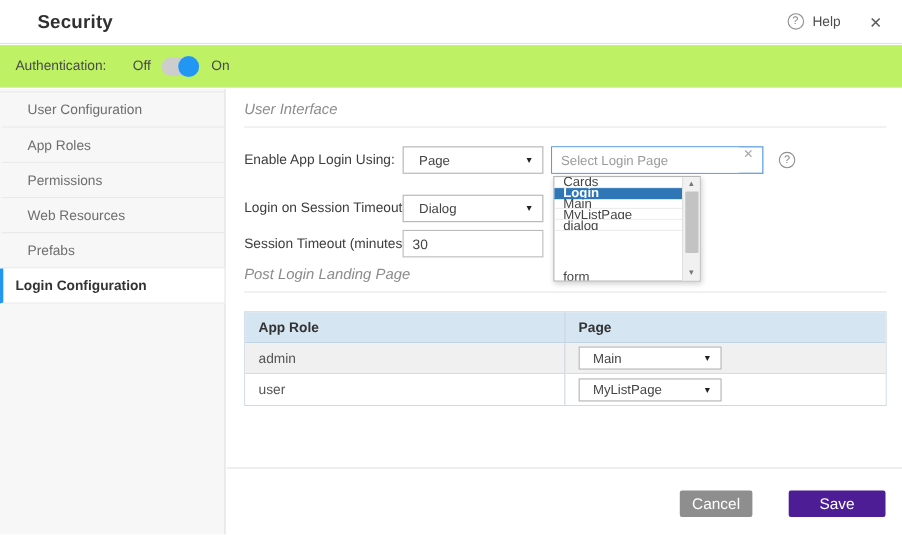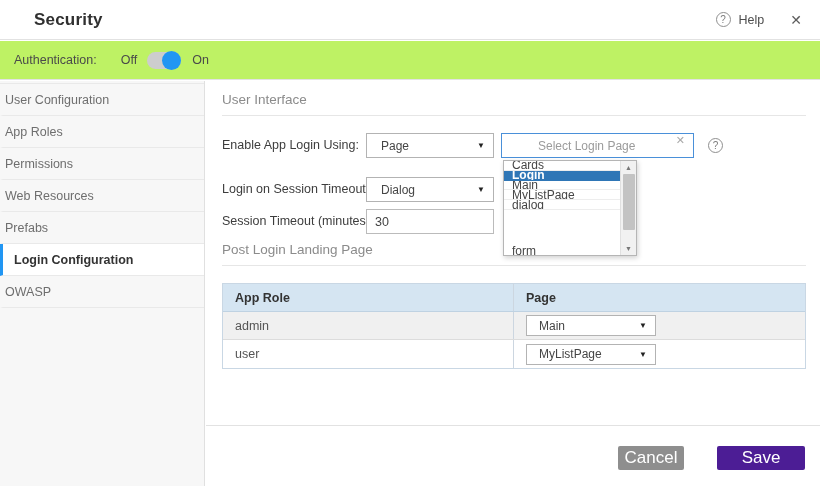--- a/index.html
+++ b/index.html
@@ -51,53 +51,53 @@
   }
 
   
   .sidebar {
     position: absolute; top: 81px; left: 0; width: 205px; bottom: 0;
     background: #f7f7f7; border-right: 1px solid #e0e0e0;
   }
   .sidebar .list { border-top: 1px solid #e9e9e9; margin-top: 2px; }
   .side-item {
     height: 32px; display: flex; align-items: center;
-    padding-left: 2px; font-size: 12.5px; color: #6e6e6e;
+    padding-left: 22px; font-size: 12.5px; color: #6e6e6e;
     border-bottom: 1px solid #e9e9e9; border-left: 3px solid transparent;
     cursor: pointer; background: transparent;
   }
   .side-item.selected {
     background: #fff; border-left: 3px solid #2196f3;
     color: #333; font-weight: 600; padding-left: 11px;
   }
 
   
   .main { position: absolute; top: 81px; left: 206px; right: 0; bottom: 0; background: #fff; }
-  .section-title { position: absolute; left: 16px; font-size: 13.5px; color: #8b8b8b; }
+  .section-title { position: absolute; left: 16px; font-size: 13.5px; color: #8b8b8b; font-style: italic; }
   .hr { position: absolute; left: 16px; width: 584px; height: 1px; background: #e6e6e6; }
   .hr.full { left: 0; width: 100%; background: #e2e2e2; }
 
   .form-label { position: absolute; left: 16px; height: 25px; line-height: 25px; font-size: 12.5px; color: #3d3d3d; }
 
   .fake-select {
     position: absolute; height: 25px; border: 1px solid #b3b3b3; background: #fff;
     display: flex; align-items: center; padding: 0 8px 0 14px;
     font-size: 12px; color: #454545; cursor: pointer;
   }
   .fake-select .arrow { margin-left: auto; font-size: 8px; color: #222; }
 
   .text-input {
     position: absolute; height: 25px; border: 1px solid #bbb; background: #fff;
     font-size: 12.5px; color: #444; padding: 0 8px;
     font-family: "Liberation Sans", sans-serif; outline: none;
   }
   .login-input-wrap {
     position: absolute; left: 295px; top: 52px; width: 193px; height: 25px;
     border: 1px solid #4a90d9; background: #fff;
-    display: flex; align-items: flex-start; padding-left: 28px;
+    display: flex; align-items: flex-start;
   }
   .login-input-wrap input {
     border: none; outline: none; flex: 1; height: 100%;
     padding: 0 4px 0 8px; font-size: 12px; color: #555;
     font-family: "Liberation Sans", sans-serif; min-width: 0;
   }
   .login-input-wrap input::placeholder { color: #9b9b9b; }
   .clear-x { font-size: 11px; color: #a9a9a9; padding: 0 8px 0 4px; cursor: pointer; }
 
   .field-help { position: absolute; left: 502px; top: 57px; cursor: pointer; }
@@ -138,21 +138,21 @@
   .t-cell.first { border-right: 1px solid #ccd6e0; }
   .cell-select {
     position: relative; width: 130px; height: 21px; border: 1px solid #b3b3b3; background: #fff;
     display: flex; align-items: center; padding: 0 8px 0 12px; font-size: 12px; color: #454545; cursor: pointer;
   }
   .cell-select .arrow { margin-left: auto; font-size: 8px; color: #222; }
 
   
   .btn {
     position: absolute; top: 365px; height: 24px; border: none; border-radius: 2px;
-    color: #fff; font-size: 17px; font-family: "Liberation Sans", sans-serif;
+    color: #fff; font-size: 14px; font-family: "Liberation Sans", sans-serif;
     cursor: pointer; text-align: center;
   }
   .btn.cancel { left: 412px; width: 66px; background: #8e8e8e; }
   .btn.save   { left: 511px; width: 88px; background: #4c1d95; }
 </style>
 </head>
 <body>
 
 <div class="titlebar">
   <div class="title">Security</div>
@@ -184,23 +184,20 @@
         <span>Permissions</span>
       </div>
     <div class="side-item">
         <span>Web Resources</span>
       </div>
     <div class="side-item">
         <span>Prefabs</span>
       </div>
     <div class="side-item selected">
         <span>Login Configuration</span>
-      </div>
-    <div class="side-item">
-        <span>OWASP</span>
       </div>
   </div>
 </div>
 
 <div class="main">
 
   <div class="section-title" style="top:11px;">User Interface</div>
   <div class="hr" style="top:34px;"></div>
 
   <div class="form-label" style="top:52px;">Enable App Login Using:</div>

